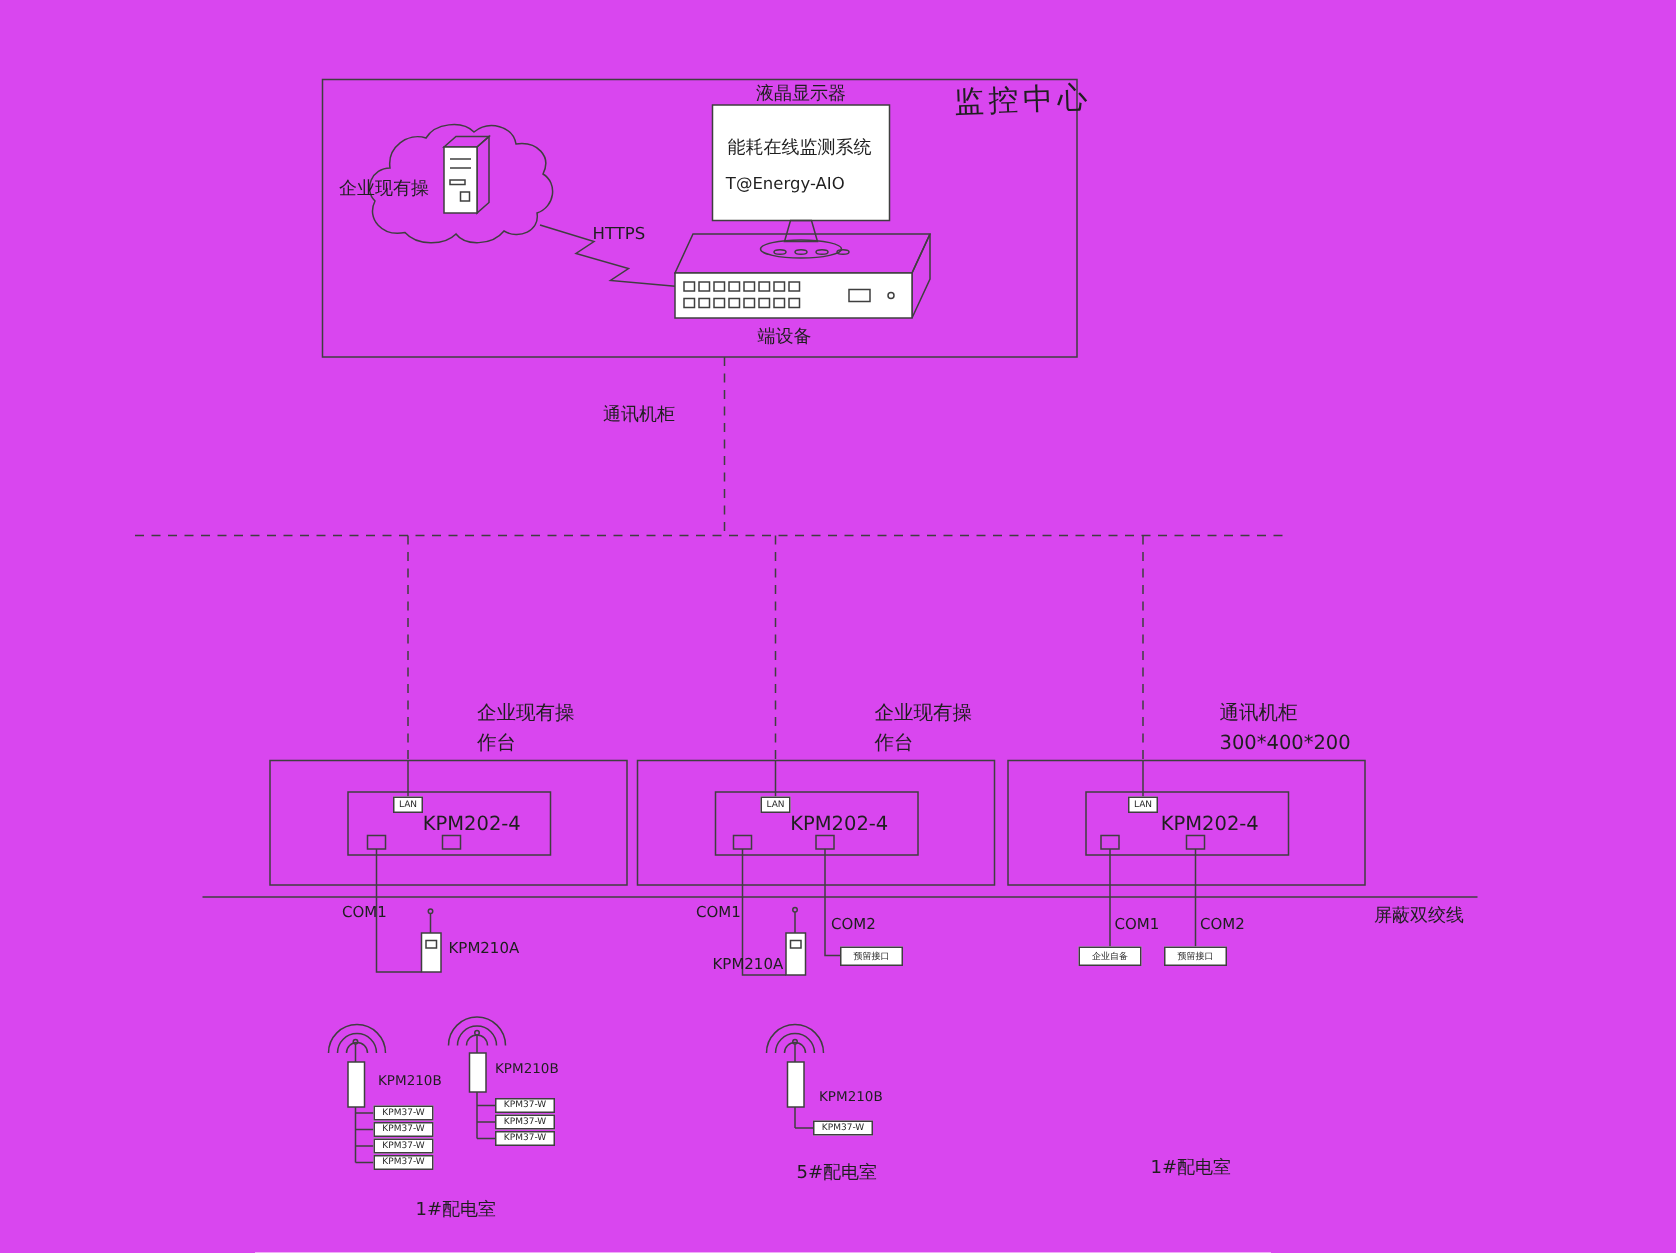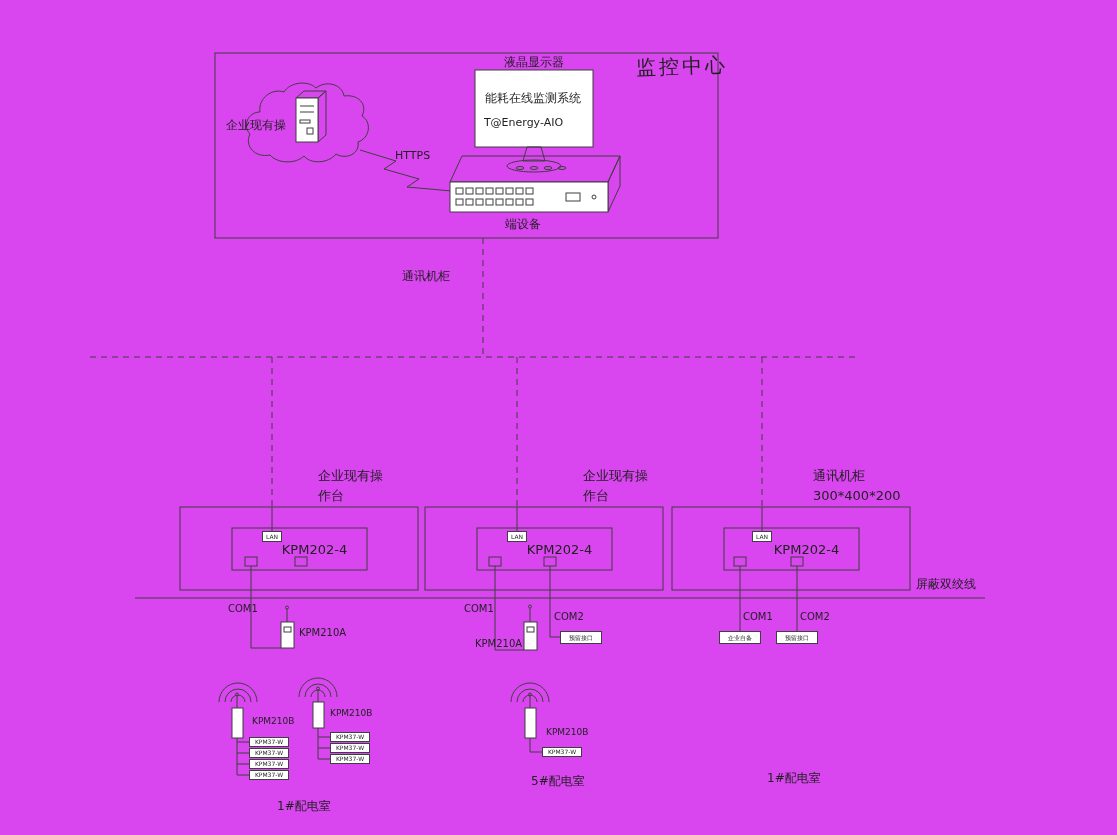--- a/index.html
+++ b/index.html
@@ -190,21 +190,21 @@
   <div class="lbl t11 ctr" style="left:475px;top:116px;width:97px;">T@Energy-AIO</div>
 
   <div class="lbl t12" style="left:226px;top:118px;">企业现有操</div>
 
   <div class="lbl t11" style="left:395px;top:137px;margin-top:12px;">HTTPS</div>
 
   <div class="lbl t12 ctr" style="left:453px;top:217px;width:140px;">端设备</div>
 
   <div class="lbl t12" style="left:402px;top:269px;">通讯机柜</div>
 
-  <div class="lbl t12" style="left:916px;top:577px;">屏蔽双绞线</div>
+  <div class="lbl t12" style="left:916px;top:603px;">屏蔽双绞线</div>
 
   <div class="lbl t13 two" style="left:318px;top:466px;">
     <div>企业现有操</div>
     <div>作台</div>
   </div>
   <div class="lbl t13 two" style="left:583px;top:466px;">
     <div>企业现有操</div>
     <div>作台</div>
   </div>
   <div class="lbl t13 two" style="left:813px;top:466px;">

